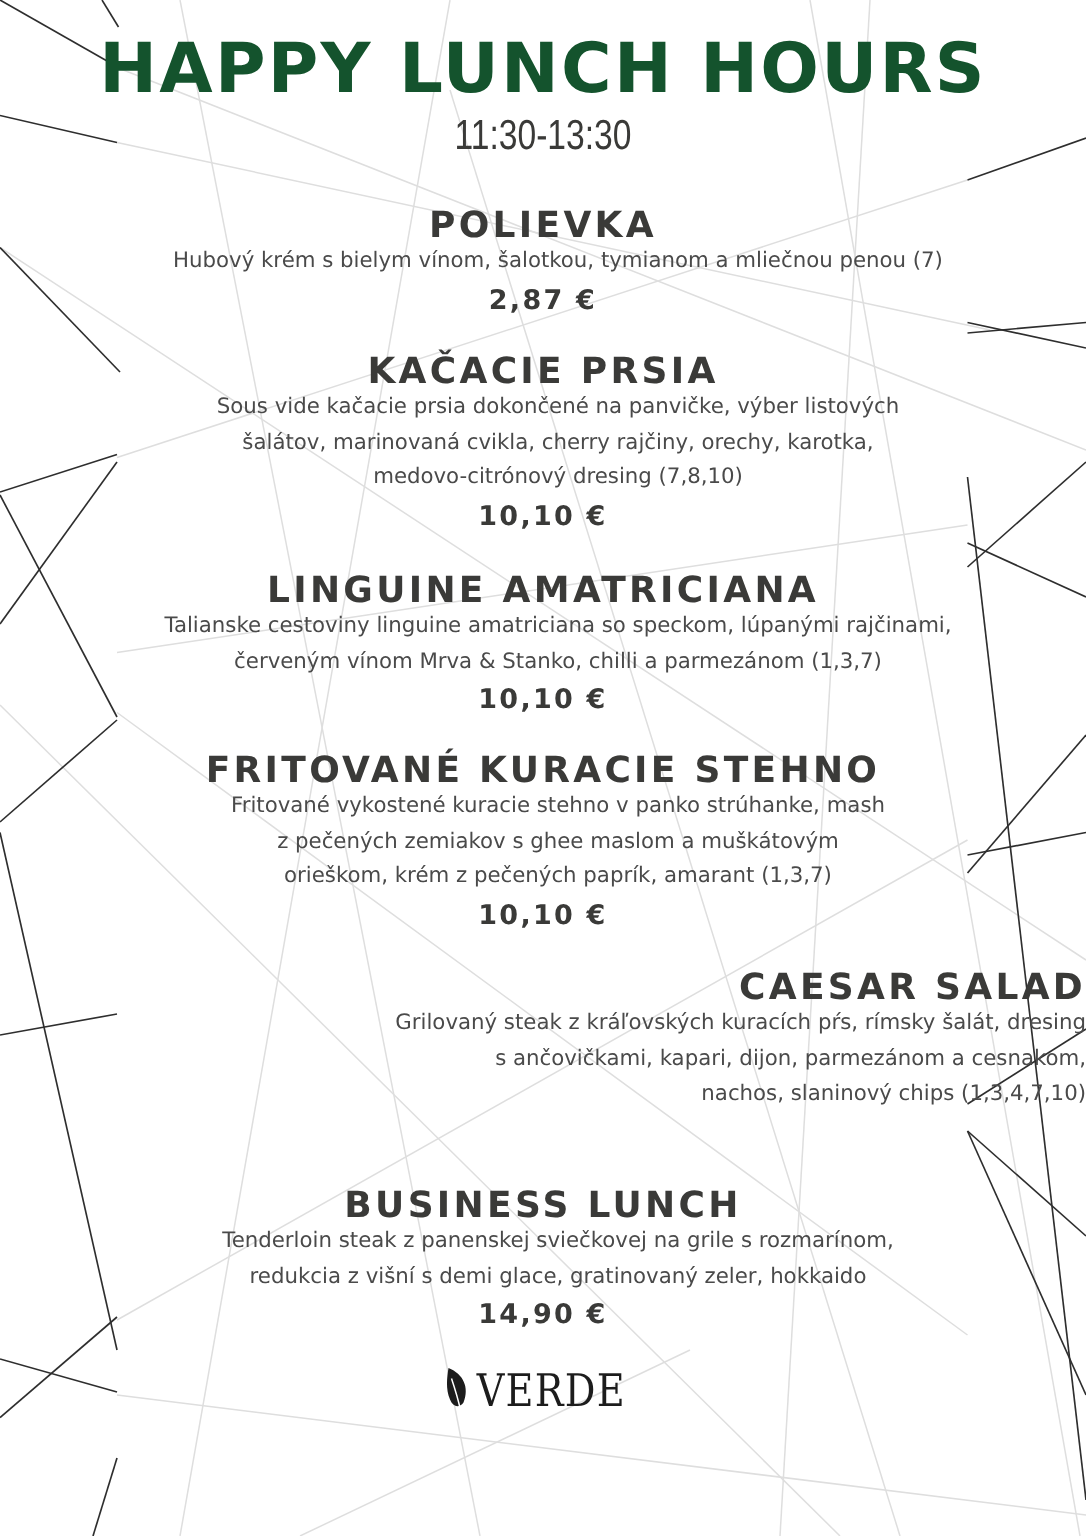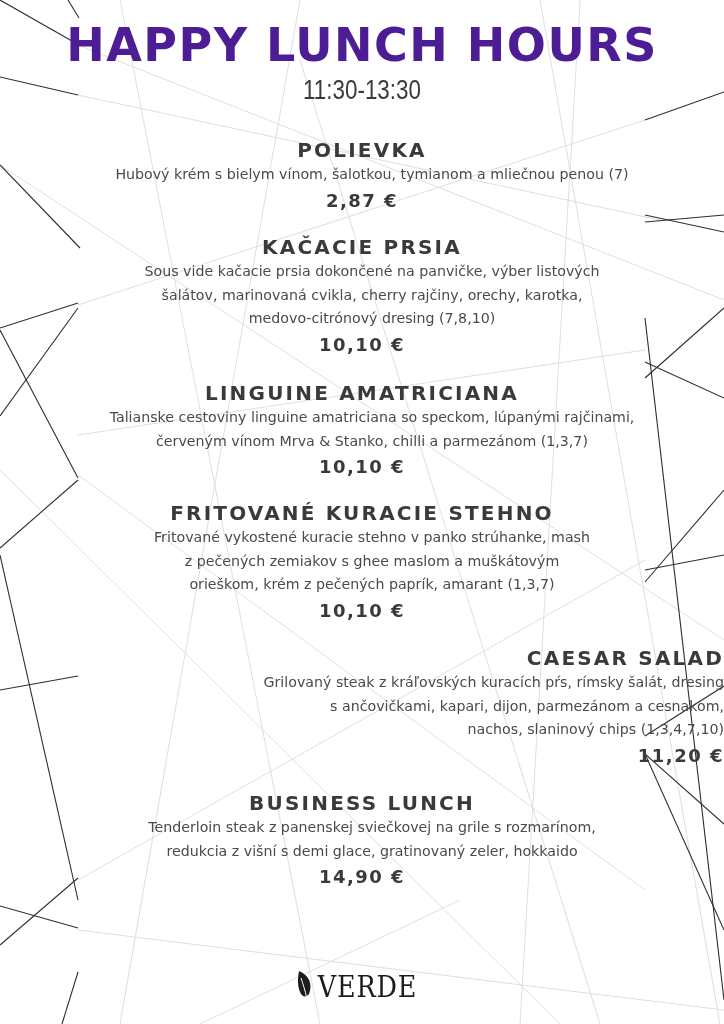--- a/index.html
+++ b/index.html
@@ -2,43 +2,43 @@
 <html><head>
 <meta charset="utf-8">
 <style>
   html, body { margin:0; padding:0; }
   body { width:724px; height:1024px; background:#ffffff; position:relative; overflow:hidden; }
   .bg-lines { position:absolute; left:0; top:0; width:724px; height:1024px; z-index:0; }
   .page { position:absolute; left:0; top:0; width:724px; height:1024px; z-index:1; text-align:center; color:#3d3d3d; }
   .title {
     position:absolute; left:0; right:0; top:14px;
     font-family:"DejaVu Sans", sans-serif; font-weight:bold;
-    font-size:46px; letter-spacing:1.5px; color:#4c1d95; line-height:62px;
+    font-size:46px; letter-spacing:1.5px; color:#14532d; line-height:62px;
   }
   .hours {
     position:absolute; left:0; right:0; top:72px;
     font-family:"Liberation Sans Narrow","Liberation Sans", sans-serif;
     font-size:28px; color:#3a3a38; line-height:36px; transform:scaleX(0.8);
   }
   .item { position:absolute; left:0; right:0; }
   .item-name {
-    font-family:"DejaVu Sans", sans-serif; font-weight:bold; font-size:20px;
+    font-family:"DejaVu Sans", sans-serif; font-weight:bold; font-size:24px;
     letter-spacing:2.2px; color:#3a3a38; line-height:26px; display:block;
   }
   .item-desc {
     font-family:"DejaVu Sans", sans-serif; font-size:14.2px; color:#4a4a4a;
     line-height:23.5px; display:block;
   }
   .item-desc span { display:block;margin-left:20px; }
   .item-price {
     font-family:"DejaVu Sans", sans-serif; font-weight:bold; font-size:18px;
     letter-spacing:1.5px; color:#3a3a38; line-height:28px; display:block;
   }
   .logo {
-    position:absolute; left:0; right:0; top:964px; height:40px;
+    position:absolute; left:0; right:0; top:905px; height:40px;
     display:flex; justify-content:center; align-items:flex-end;
   }
   .logo-text {
     font-family:"DejaVu Serif", serif; font-size:30px; font-weight:normal;
     color:#1c1c1c; letter-spacing:1px; line-height:34px; transform:scaleX(0.85);
     margin-left:-4px;
   }
   .leaf { width:16px; height:30px; margin-bottom:4px; }
   .footnote {
     position:absolute; left:0; right:0; top:993px;
@@ -135,21 +135,20 @@
     <span class="item-price">10,10 €</span>
   </div>
 
   <div class="item" style="top:645px;text-align:right;">
     <span class="item-name">CAESAR SALAD</span>
     <span class="item-desc">
       <span>Grilovaný steak z kráľovských kuracích pŕs, rímsky šalát, dresing</span>
       <span>s ančovičkami, kapari, dijon, parmezánom a cesnakom,</span>
       <span>nachos, slaninový chips (1,3,4,7,10)</span>
     </span>
-    <span class="item-price">11,20 €</span>
   </div>
 
   <div class="item" style="top:790px;">
     <span class="item-name">BUSINESS LUNCH</span>
     <span class="item-desc">
       <span>Tenderloin steak z panenskej sviečkovej na grile s rozmarínom,</span>
       <span>redukcia z višní s demi glace, gratinovaný zeler, hokkaido</span>
     </span>
     <span class="item-price">14,90 €</span>
   </div>

